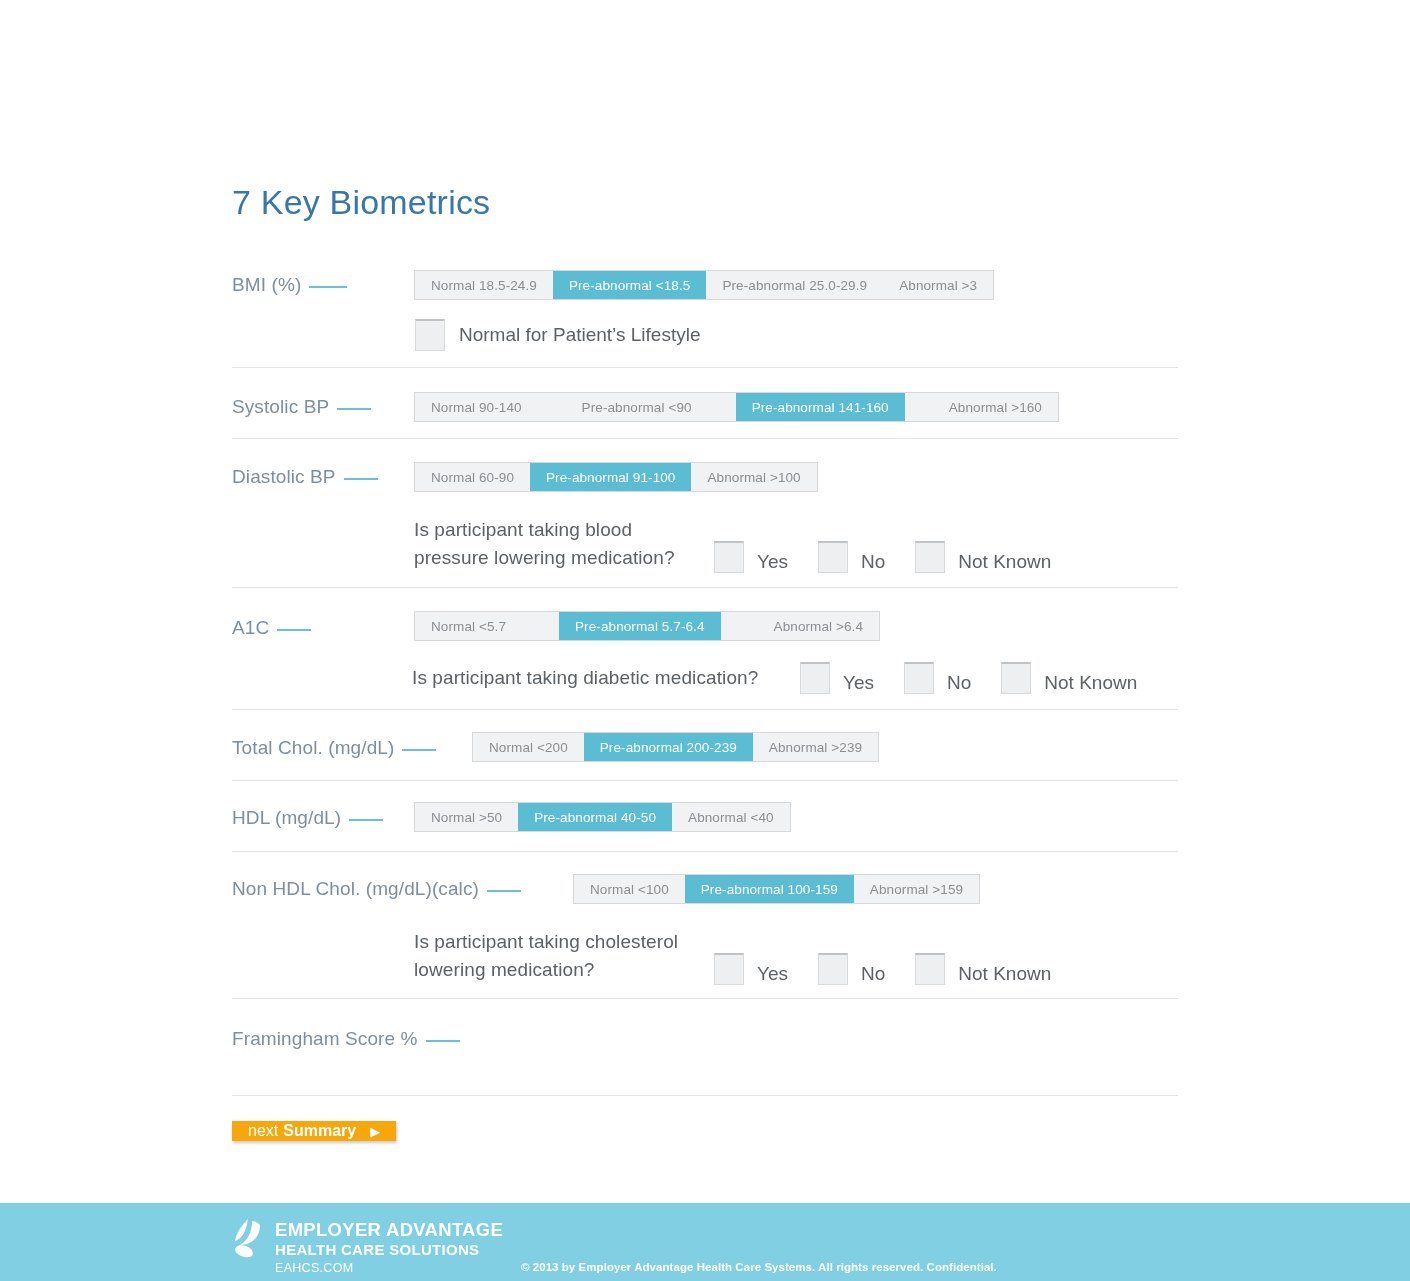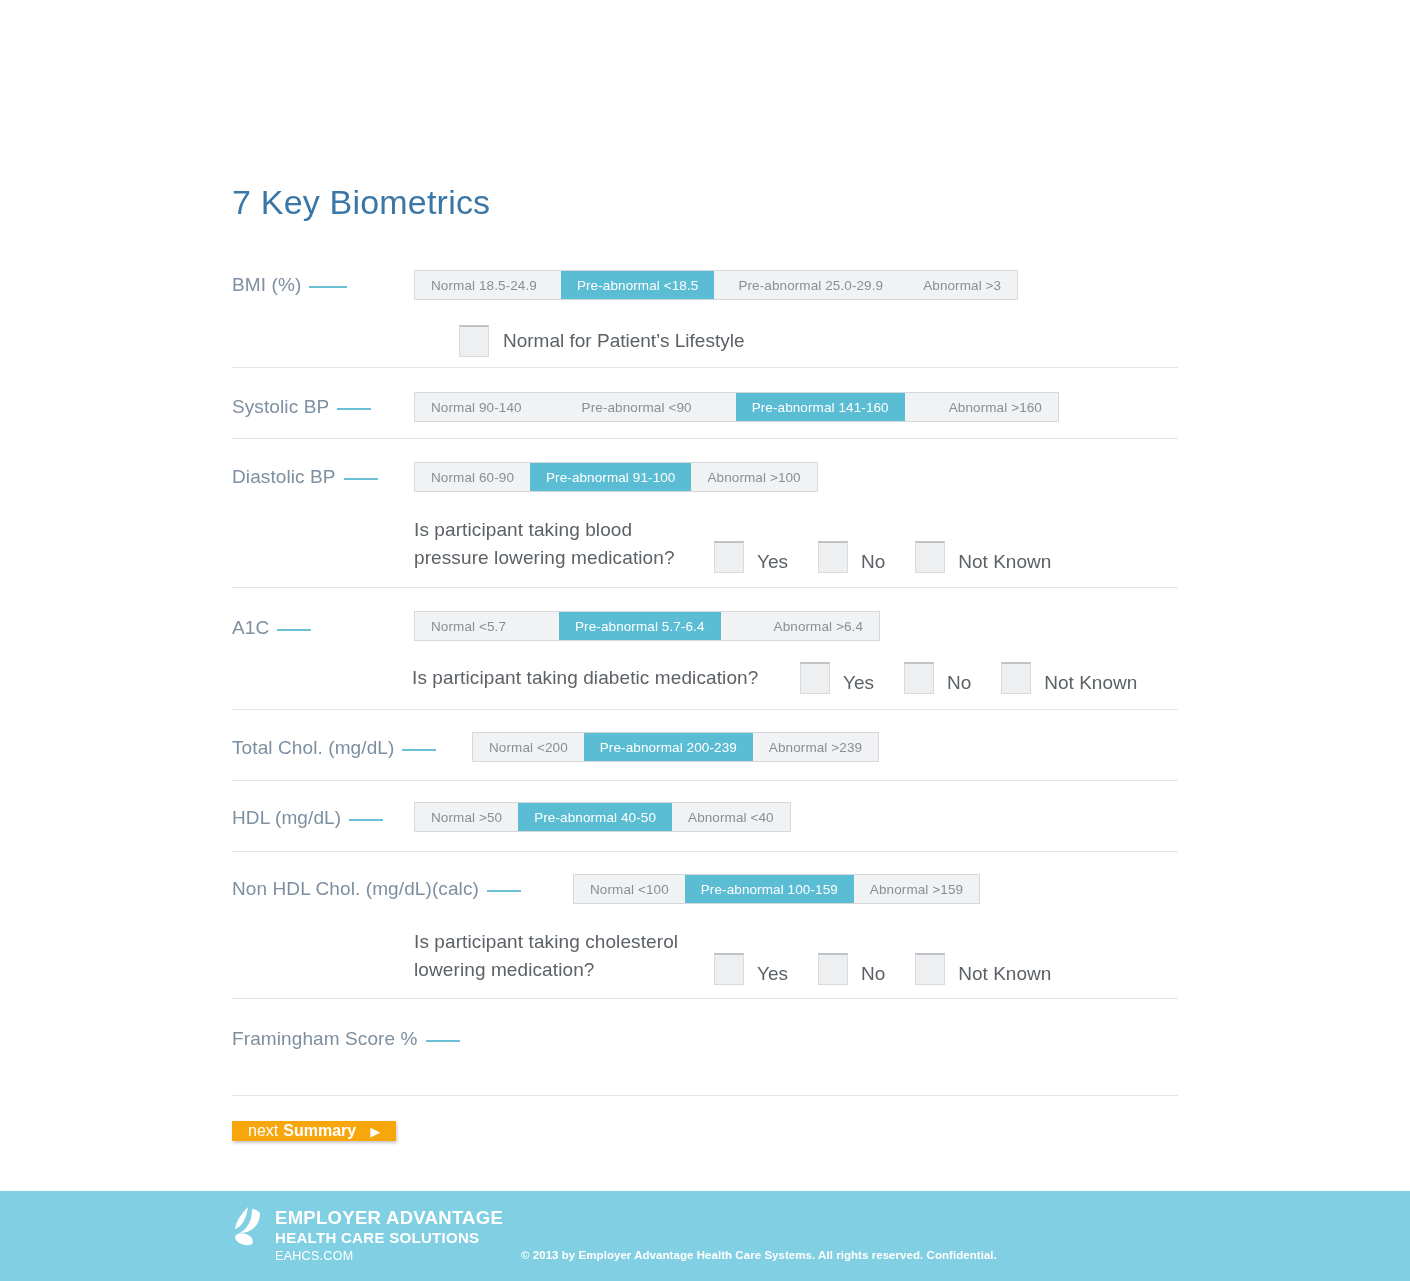--- a/index.html
+++ b/index.html
@@ -226,21 +226,21 @@
     font-size: 13px;
     line-height: 1;
   }
 
   
   .footer {
     position: absolute;
     left: 0;
     bottom: 0;
     width: 1410px;
-    height: 90px;
+    height: 78px;
     background: #81cfe2;
   }
   .footer-logo {
     position: absolute;
     left: 232px;
     top: 14px;
     width: 46px;
     height: 46px;
   }
   .footer-brand {
@@ -286,27 +286,27 @@
 
   <div class="content">
 
     <div class="page-title">7 Key Biometrics</div>
 
     <div class="rows">
 
       <div class="field-label" style="left:232px; top:161px;">
         <span>BMI (%)</span><span class="blank-line"></span>
       </div>
-      <div class="optgroup" style="left:414px; top:157px;gap:8px;">
+      <div class="optgroup" style="left:414px; top:157px;">
         <div class="opt">Normal  18.5-24.9</div>
         <div class="opt selected">Pre-abnormal  &lt;18.5</div>
         <div class="opt">Pre-abnormal  25.0-29.9</div>
         <div class="opt">Abnormal  &gt;3</div>
       </div>
-      <div class="inline-check" style="left:415px; top:212px;margin-left:44px;">
+      <div class="inline-check" style="left:415px; top:206px;">
         <span class="cbox"></span>
         <span class="cbox-label">Normal for Patient’s Lifestyle</span>
       </div>
       <div class="divider" style="top:254px;"></div>
 
       <div class="field-label" style="left:232px; top:283px;">
         <span>Systolic BP</span><span class="blank-line short"></span>
       </div>
       <div class="optgroup" style="left:414px; top:279px;gap:28px;">
         <div class="opt">Normal  90-140</div>

